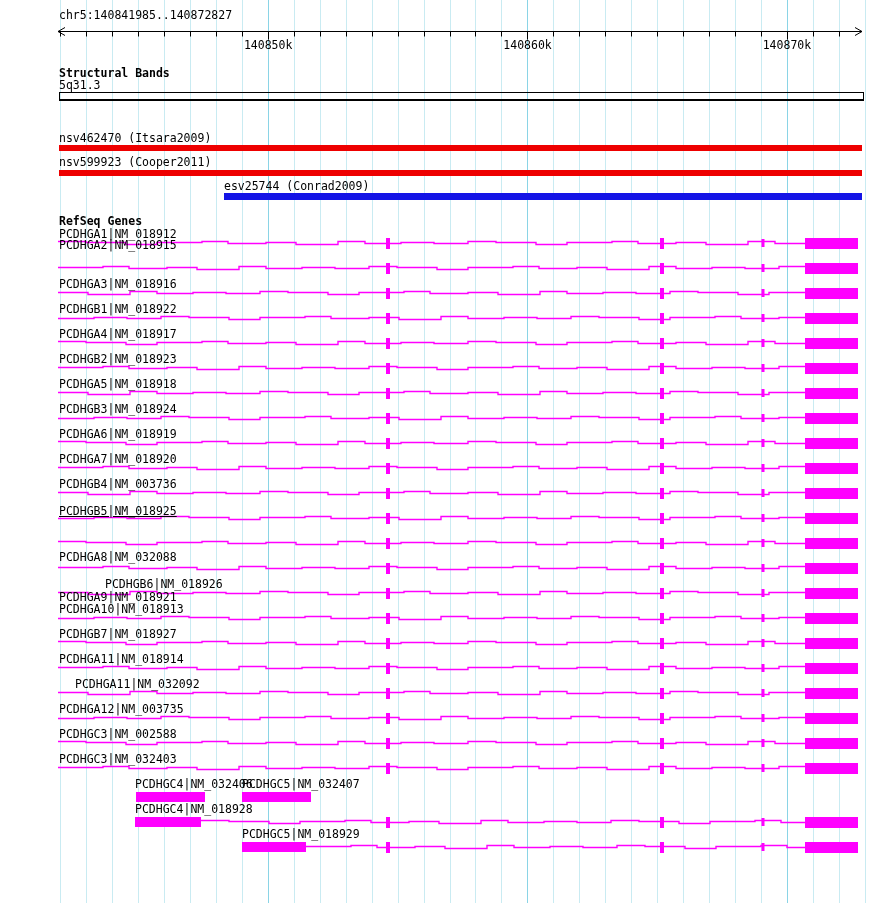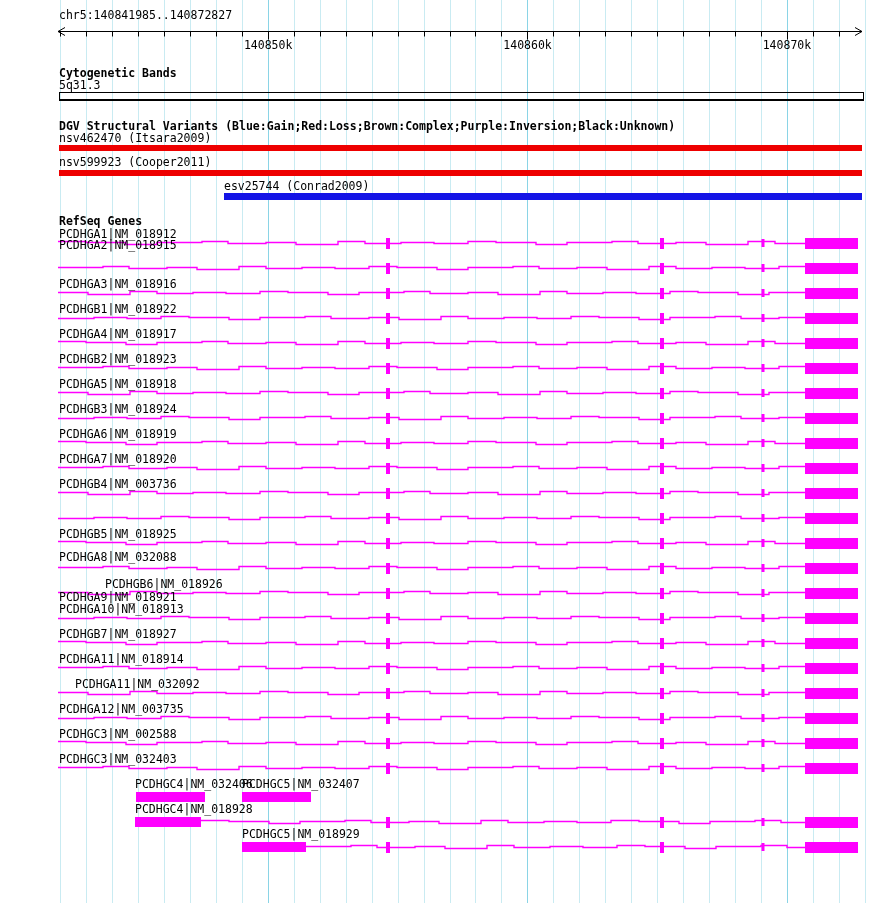--- a/index.html
+++ b/index.html
@@ -262,46 +262,45 @@
         <rect x="386" y="842" width="4" height="11" fill="#FF00FF"></rect>
         <rect x="660" y="842" width="4" height="11" fill="#FF00FF"></rect>
         <rect x="761.5" y="843" width="3" height="8" fill="#FF00FF"></rect>
         <rect x="242" y="842" width="64" height="10" fill="#FF00FF"></rect>
         <rect x="805" y="842" width="53" height="11" fill="#FF00FF"></rect>
       </g>
     </svg>
 
   <div class="lbl" style="left:59px;top:10px">chr5:140841985..140872827</div>
 
-  <div class="lbl hdr" style="left:59px;top:68px">Cytogenetic Bands</div>
+  <div class="lbl hdr" style="left:59px;top:68px">Structural Bands</div>
   <div class="lbl" style="left:59px;top:80px">5q31.3</div>
   <div id="cytoband-box" style="left: 59px; top: 92px; width: 803px; height: 6px;"></div>
 
-  <div class="lbl hdr" style="left:59px;top:121px">DGV Structural Variants (Blue:Gain;Red:Loss;Brown:Complex;Purple:Inversion;Black:Unknown)</div>
   <div id="dgv-layer">
       <div class="lbl" style="left: 59px; top: 133px;">nsv462470 (Itsara2009)</div>
       <div class="lbl" style="left: 59px; top: 157px;">nsv599923 (Cooper2011)</div>
       <div class="lbl" style="left: 224px; top: 181px;">esv25744 (Conrad2009)</div>
     </div>
 
   <div class="lbl hdr" style="left:59px;top:216px">RefSeq Genes</div>
   <div id="gene-labels">
       <div class="lbl" style="left: 59px; top: 229px;">PCDHGA1|NM_018912</div>
       <div class="lbl" style="left: 59px; top: 240px;">PCDHGA2|NM_018915</div>
       <div class="lbl" style="left: 59px; top: 279px;">PCDHGA3|NM_018916</div>
       <div class="lbl" style="left: 59px; top: 304px;">PCDHGB1|NM_018922</div>
       <div class="lbl" style="left: 59px; top: 329px;">PCDHGA4|NM_018917</div>
       <div class="lbl" style="left: 59px; top: 354px;">PCDHGB2|NM_018923</div>
       <div class="lbl" style="left: 59px; top: 379px;">PCDHGA5|NM_018918</div>
       <div class="lbl" style="left: 59px; top: 404px;">PCDHGB3|NM_018924</div>
       <div class="lbl" style="left: 59px; top: 429px;">PCDHGA6|NM_018919</div>
       <div class="lbl" style="left: 59px; top: 454px;">PCDHGA7|NM_018920</div>
       <div class="lbl" style="left: 59px; top: 479px;">PCDHGB4|NM_003736</div>
       <div class="lbl" style="left: 59px; top: 504px; margin-top: 48px;">PCDHGA8|NM_032088</div>
-      <div class="lbl" style="left: 59px; top: 529px;">PCDHGB5|NM_018925</div>
+      <div class="lbl" style="left: 59px; top: 506px; text-decoration: underline;">PCDHGB5|NM_018925</div>
       <div class="lbl" style="left: 59px; top: 554px; margin-top: 38px;">PCDHGA9|NM_018921</div>
       <div class="lbl" style="left: 59px; top: 579px; margin-left: 46px;">PCDHGB6|NM_018926</div>
       <div class="lbl" style="left: 59px; top: 604px;">PCDHGA10|NM_018913</div>
       <div class="lbl" style="left: 59px; top: 629px;">PCDHGB7|NM_018927</div>
       <div class="lbl" style="left: 59px; top: 654px;">PCDHGA11|NM_018914</div>
       <div class="lbl" style="left: 75px; top: 679px;">PCDHGA11|NM_032092</div>
       <div class="lbl" style="left: 59px; top: 704px;">PCDHGA12|NM_003735</div>
       <div class="lbl" style="left: 59px; top: 729px;">PCDHGC3|NM_002588</div>
       <div class="lbl" style="left: 59px; top: 754px;">PCDHGC3|NM_032403</div>
       <div class="lbl" style="left: 135px; top: 779px;">PCDHGC4|NM_032406</div>

